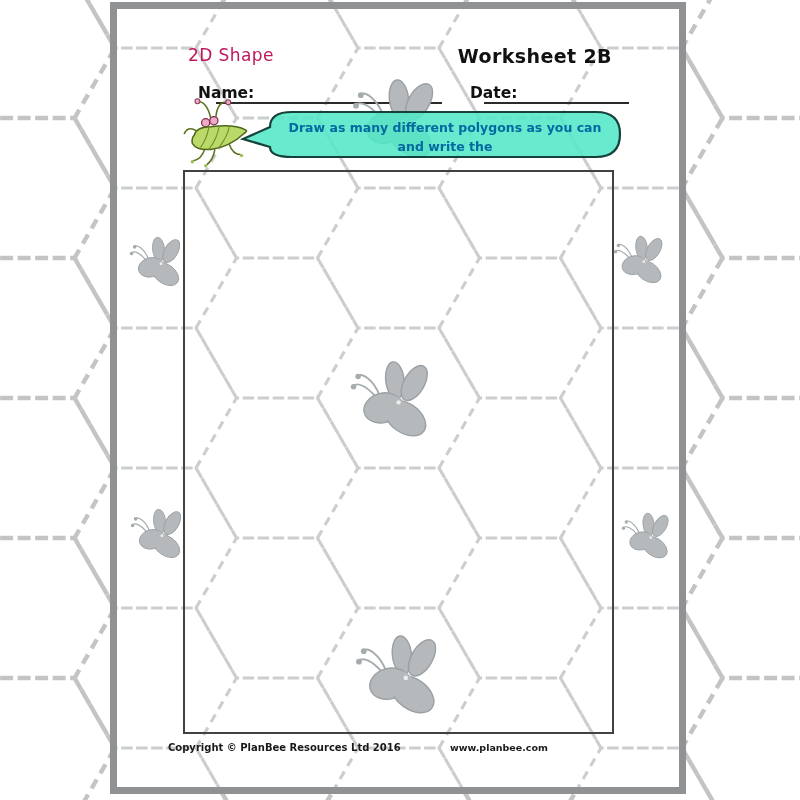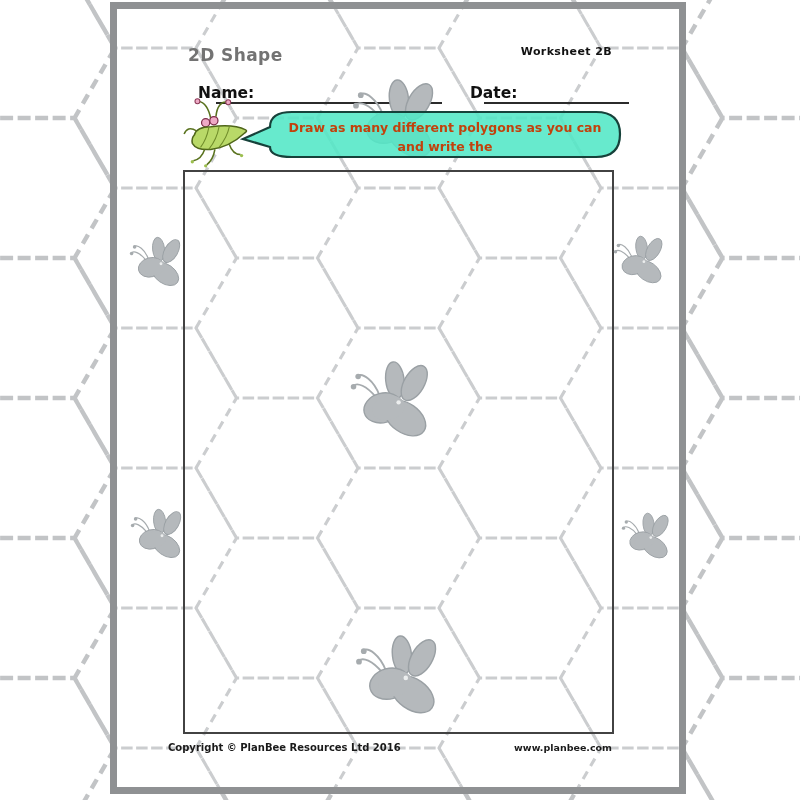--- a/index.html
+++ b/index.html
@@ -11,56 +11,56 @@
   .stage svg.layer{position:absolute;pointer-events:none;}
   #hex-bg{left:0;top:0;width:800px;height:800px;z-index:0;}
   .page{
     position:absolute;left:110px;top:2px;width:576px;height:792px;
     box-sizing:border-box;border:7px solid #8f9193;background:#ffffff;
     overflow:hidden;z-index:1;
   }
   #hex-page{position:absolute;left:-117px;top:-9px;width:800px;height:800px;}
   .abs{position:absolute;z-index:3;}
   .title{
-    left:188px;top:45px;font-size:17px;font-weight:bold;color:#737373;
+    left:188px;top:45px;font-size:17px;font-weight:normal;color:#be185d;
     letter-spacing:.4px;
   }
   .wsnum{
-    left:400px;top:45px;width:212px;text-align:right;font-size:11px;
+    left:400px;top:45px;width:212px;text-align:right;font-size:19px;
     font-weight:bold;color:#111;letter-spacing:.4px;
   }
   .fieldlabel{font-size:15.5px;font-weight:bold;color:#111;margin-left:30px;}
   .name-label{left:168px;top:84px;}
   .date-label{left:440px;top:84px;}
   .fill-line{border-top:2px solid #2b2b2b;height:0;}
   .name-line{left:216px;top:102px;width:226px;}
   .date-line{left:484px;top:102px;width:145px;}
   .bubble-text{
     left:278px;top:119px;width:334px;text-align:center;z-index:6;
-    font-size:12.5px;font-weight:bold;color:#c2410c;line-height:1.5;
+    font-size:12.5px;font-weight:bold;color:#0369a1;line-height:1.5;
   }
   .bubble-text span{display:block;}
   .draw-box{
     left:183px;top:170px;width:431px;height:564px;
     box-sizing:border-box;border:2px solid #424242;z-index:2;background:transparent;
   }
   .bee{z-index:3;}
   .bee svg{display:block;width:100%;height:100%;}
   .bee-bubble{left:350px;top:78px;width:96px;height:84px;z-index:4;}
   .bee-l1{left:128px;top:236px;width:60px;height:53px;}
   .bee-r1{left:612px;top:235px;width:58px;height:51px;}
   .bee-c1{left:348px;top:360px;width:92px;height:81px;}
   .bee-l2{left:129px;top:508px;width:60px;height:53px;}
   .bee-r2{left:620px;top:512px;width:56px;height:49px;}
   .bee-c2{left:353px;top:634px;width:96px;height:84px;}
   .bug{left:180px;top:96px;width:78px;height:74px;z-index:4;}
   .bug svg{display:block;width:100%;height:100%;}
   #figures{left:0;top:0;width:800px;height:800px;z-index:5;}
   .footer-copy{left:168px;top:742px;font-size:10px;font-weight:bold;color:#1a1a1a;}
-  .footer-site{left:450px;top:742px;width:162px;text-align:right;font-size:9.5px;font-weight:bold;color:#1a1a1a;}
+  .footer-site{left:450px;top:742px;width:162px;font-size:9.5px;font-weight:bold;color:#1a1a1a;}
 </style>
 </head>
 <body>
 
 <div class="stage">
 
   <svg id="hex-bg" class="layer">
       <path d="M-168.5,-22 L-128,-92 L-47,-92 L-6.5,-22 L-47,48 L-128,48 Z M-168.5,118 L-128,48 L-47,48 L-6.5,118 L-47,188 L-128,188 Z M-168.5,258 L-128,188 L-47,188 L-6.5,258 L-47,328 L-128,328 Z M-168.5,398 L-128,328 L-47,328 L-6.5,398 L-47,468 L-128,468 Z M-168.5,538 L-128,468 L-47,468 L-6.5,538 L-47,608 L-128,608 Z M-168.5,678 L-128,608 L-47,608 L-6.5,678 L-47,748 L-128,748 Z M-168.5,818 L-128,748 L-47,748 L-6.5,818 L-47,888 L-128,888 Z M-168.5,958 L-128,888 L-47,888 L-6.5,958 L-47,1028 L-128,1028 Z M-47,-92 L-6.5,-162 L74.5,-162 L115,-92 L74.5,-22 L-6.5,-22 Z M-47,48 L-6.5,-22 L74.5,-22 L115,48 L74.5,118 L-6.5,118 Z M-47,188 L-6.5,118 L74.5,118 L115,188 L74.5,258 L-6.5,258 Z M-47,328 L-6.5,258 L74.5,258 L115,328 L74.5,398 L-6.5,398 Z M-47,468 L-6.5,398 L74.5,398 L115,468 L74.5,538 L-6.5,538 Z M-47,608 L-6.5,538 L74.5,538 L115,608 L74.5,678 L-6.5,678 Z M-47,748 L-6.5,678 L74.5,678 L115,748 L74.5,818 L-6.5,818 Z M-47,888 L-6.5,818 L74.5,818 L115,888 L74.5,958 L-6.5,958 Z M74.5,-22 L115,-92 L196,-92 L236.5,-22 L196,48 L115,48 Z M74.5,118 L115,48 L196,48 L236.5,118 L196,188 L115,188 Z M74.5,258 L115,188 L196,188 L236.5,258 L196,328 L115,328 Z M74.5,398 L115,328 L196,328 L236.5,398 L196,468 L115,468 Z M74.5,538 L115,468 L196,468 L236.5,538 L196,608 L115,608 Z M74.5,678 L115,608 L196,608 L236.5,678 L196,748 L115,748 Z M74.5,818 L115,748 L196,748 L236.5,818 L196,888 L115,888 Z M74.5,958 L115,888 L196,888 L236.5,958 L196,1028 L115,1028 Z M196,-92 L236.5,-162 L317.5,-162 L358,-92 L317.5,-22 L236.5,-22 Z M196,48 L236.5,-22 L317.5,-22 L358,48 L317.5,118 L236.5,118 Z M196,188 L236.5,118 L317.5,118 L358,188 L317.5,258 L236.5,258 Z M196,328 L236.5,258 L317.5,258 L358,328 L317.5,398 L236.5,398 Z M196,468 L236.5,398 L317.5,398 L358,468 L317.5,538 L236.5,538 Z M196,608 L236.5,538 L317.5,538 L358,608 L317.5,678 L236.5,678 Z M196,748 L236.5,678 L317.5,678 L358,748 L317.5,818 L236.5,818 Z M196,888 L236.5,818 L317.5,818 L358,888 L317.5,958 L236.5,958 Z M317.5,-22 L358,-92 L439,-92 L479.5,-22 L439,48 L358,48 Z M317.5,118 L358,48 L439,48 L479.5,118 L439,188 L358,188 Z M317.5,258 L358,188 L439,188 L479.5,258 L439,328 L358,328 Z M317.5,398 L358,328 L439,328 L479.5,398 L439,468 L358,468 Z M317.5,538 L358,468 L439,468 L479.5,538 L439,608 L358,608 Z M317.5,678 L358,608 L439,608 L479.5,678 L439,748 L358,748 Z M317.5,818 L358,748 L439,748 L479.5,818 L439,888 L358,888 Z M317.5,958 L358,888 L439,888 L479.5,958 L439,1028 L358,1028 Z M439,-92 L479.5,-162 L560.5,-162 L601,-92 L560.5,-22 L479.5,-22 Z M439,48 L479.5,-22 L560.5,-22 L601,48 L560.5,118 L479.5,118 Z M439,188 L479.5,118 L560.5,118 L601,188 L560.5,258 L479.5,258 Z M439,328 L479.5,258 L560.5,258 L601,328 L560.5,398 L479.5,398 Z M439,468 L479.5,398 L560.5,398 L601,468 L560.5,538 L479.5,538 Z M439,608 L479.5,538 L560.5,538 L601,608 L560.5,678 L479.5,678 Z M439,748 L479.5,678 L560.5,678 L601,748 L560.5,818 L479.5,818 Z M439,888 L479.5,818 L560.5,818 L601,888 L560.5,958 L479.5,958 Z M560.5,-22 L601,-92 L682,-92 L722.5,-22 L682,48 L601,48 Z M560.5,118 L601,48 L682,48 L722.5,118 L682,188 L601,188 Z M560.5,258 L601,188 L682,188 L722.5,258 L682,328 L601,328 Z M560.5,398 L601,328 L682,328 L722.5,398 L682,468 L601,468 Z M560.5,538 L601,468 L682,468 L722.5,538 L682,608 L601,608 Z M560.5,678 L601,608 L682,608 L722.5,678 L682,748 L601,748 Z M560.5,818 L601,748 L682,748 L722.5,818 L682,888 L601,888 Z M560.5,958 L601,888 L682,888 L722.5,958 L682,1028 L601,1028 Z M682,-92 L722.5,-162 L803.5,-162 L844,-92 L803.5,-22 L722.5,-22 Z M682,48 L722.5,-22 L803.5,-22 L844,48 L803.5,118 L722.5,118 Z M682,188 L722.5,118 L803.5,118 L844,188 L803.5,258 L722.5,258 Z M682,328 L722.5,258 L803.5,258 L844,328 L803.5,398 L722.5,398 Z M682,468 L722.5,398 L803.5,398 L844,468 L803.5,538 L722.5,538 Z M682,608 L722.5,538 L803.5,538 L844,608 L803.5,678 L722.5,678 Z M682,748 L722.5,678 L803.5,678 L844,748 L803.5,818 L722.5,818 Z M682,888 L722.5,818 L803.5,818 L844,888 L803.5,958 L722.5,958 Z M803.5,-22 L844,-92 L925,-92 L965.5,-22 L925,48 L844,48 Z M803.5,118 L844,48 L925,48 L965.5,118 L925,188 L844,188 Z M803.5,258 L844,188 L925,188 L965.5,258 L925,328 L844,328 Z M803.5,398 L844,328 L925,328 L965.5,398 L925,468 L844,468 Z M803.5,538 L844,468 L925,468 L965.5,538 L925,608 L844,608 Z M803.5,678 L844,608 L925,608 L965.5,678 L925,748 L844,748 Z M803.5,818 L844,748 L925,748 L965.5,818 L925,888 L844,888 Z M803.5,958 L844,888 L925,888 L965.5,958 L925,1028 L844,1028 Z " fill="none" stroke="#c2c4c6" stroke-width="4.4" stroke-dasharray="9.5 8"></path>
     </svg>
 

